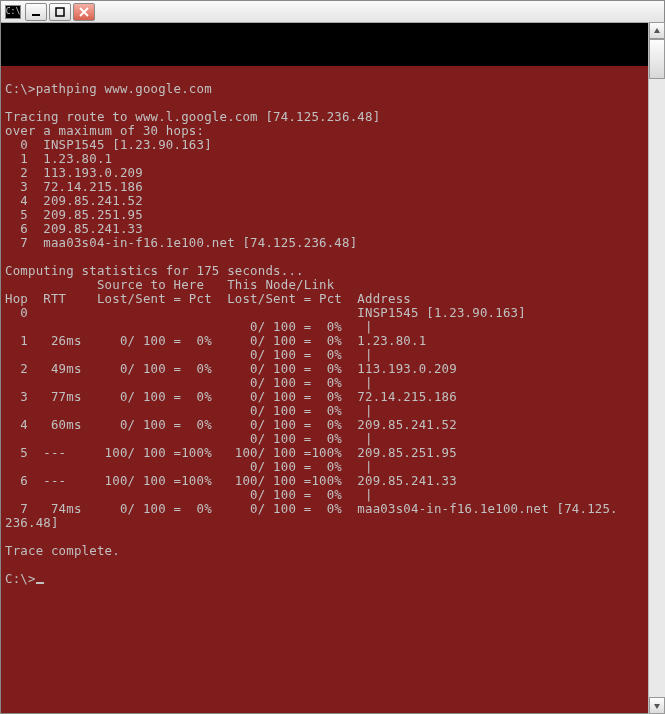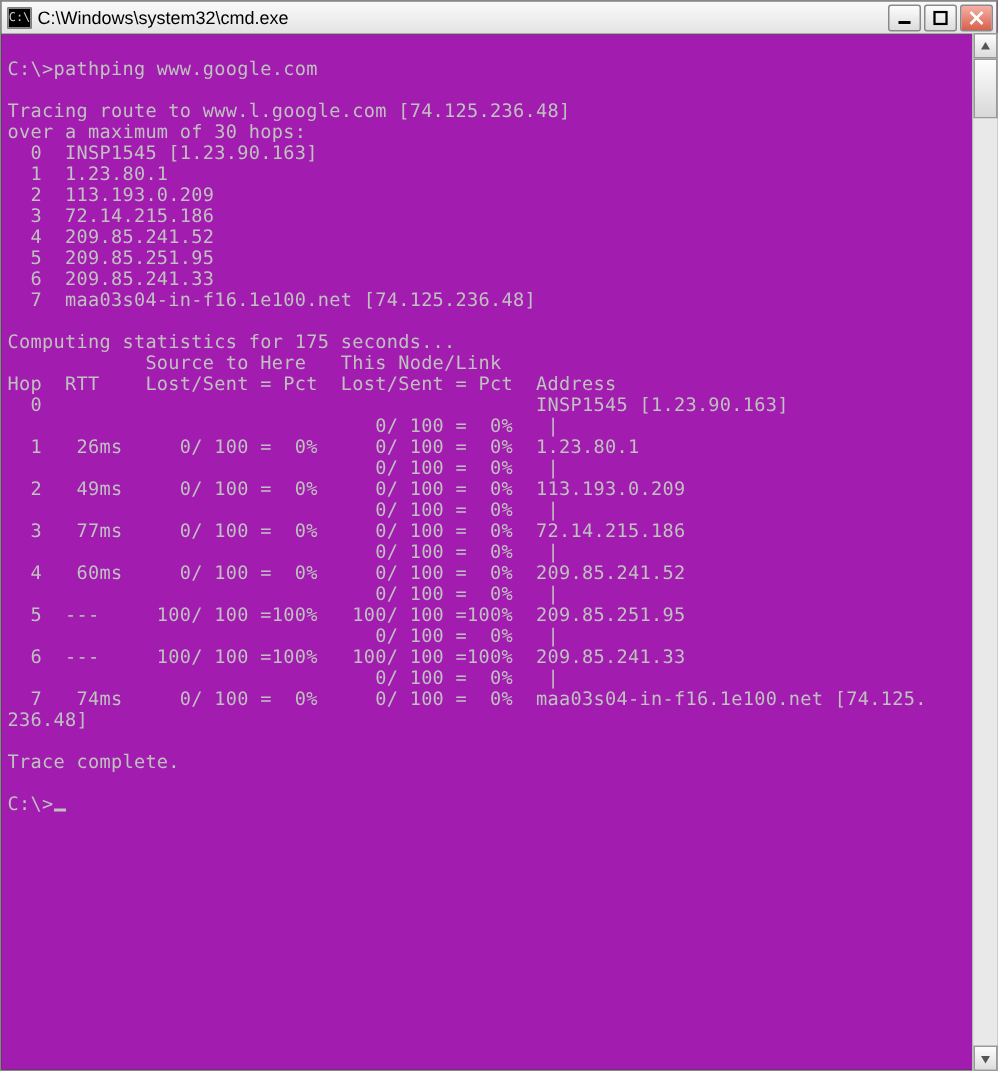--- a/index.html
+++ b/index.html
@@ -5,35 +5,34 @@
   * { margin: 0; padding: 0; box-sizing: border-box; }
   body { background: #c0c0c0; font-family: "Tahoma", sans-serif; width: 665px; height: 714px; overflow: hidden; }
   .window { width: 665px; height: 714px; border: 1px solid #888; background: #000; display: flex; flex-direction: column; }
   .titlebar { height: 22px; background: linear-gradient(to bottom, #fafafa, #e4e4e4); border-bottom: 1px solid #aaa; display: flex; align-items: center; padding: 0 2px 0 4px; gap: 4px; font-size: 12px; color: #000; }
   .titlebar .ticon { width: 16px; height: 14px; background: #000; border: 1px solid #888; display: inline-flex; align-items: center; justify-content: center; color: #ccc; font-size: 8px; font-family: "Lucida Console", monospace; }
   .titlebar .title { flex: 1; }
   .winbtns { display: flex; gap: 2px; }
   .winbtn { width: 22px; height: 18px; background: linear-gradient(to bottom, #fdfdfd, #dcdcdc); border: 1px solid #8a8a8a; border-radius: 2px; display: flex; align-items: center; justify-content: center; cursor: pointer; }
   .winbtn svg { width: 10px; height: 10px; }
   .winbtn.close { background: linear-gradient(to bottom, #f5b0a6, #d9614c); }
-  .console { flex: 1; background: #a21caf; color: #c0c0c0; font-family: "Lucida Console", Consolas, monospace; font-size: 12.4px; line-height: 14px; padding: 2px 4px; white-space: pre; overflow: hidden; position: relative; letter-spacing: 0.2px; }
+  .console { flex: 1; background: #7f1d1d; color: #c0c0c0; font-family: "Lucida Console", Consolas, monospace; font-size: 12.4px; line-height: 14px; padding: 2px 4px; white-space: pre; overflow: hidden; position: relative; letter-spacing: 0.2px; margin-top: 43px; }
   .scrollbar { position: absolute; right: 0; top: 22px; bottom: 0; width: 17px; background: #efefef; border-left: 1px solid #bbb; display: flex; flex-direction: column; }
   .sbarrow { height: 17px; background: linear-gradient(to bottom,#fdfdfd,#dcdcdc); border: 1px solid #999; display:flex;align-items:center;justify-content:center; cursor:pointer;}
   .sbarrow svg{width:8px;height:8px;}
   .sbthumb { height: 40px; background: linear-gradient(to bottom,#fdfdfd,#d8d8d8); border:1px solid #999; margin:0; cursor:pointer;}
   .sbtrack { flex:1; background:#e9e9e9; }
   .blinker { display:inline-block; width:8px; height:2px; background:#c0c0c0; vertical-align: -1px; }
 </style>
 </head>
 <body>
 
 <div class="window">
   <div class="titlebar">
     <span class="ticon">C:\</span>
-    <span class="title">C:\Windows\system32\cmd.exe</span>
     <div class="winbtns">
       <div class="winbtn">
         <svg viewBox="0 0 10 10">
             <line x1="1" y1="8" x2="9" y2="8" stroke="#000" stroke-width="2"></line>
           </svg>
       </div>
       <div class="winbtn">
         <svg viewBox="0 0 10 10">
             <rect x="1" y="1" width="8" height="8" fill="none" stroke="#000" stroke-width="1.5"></rect>
           </svg>

